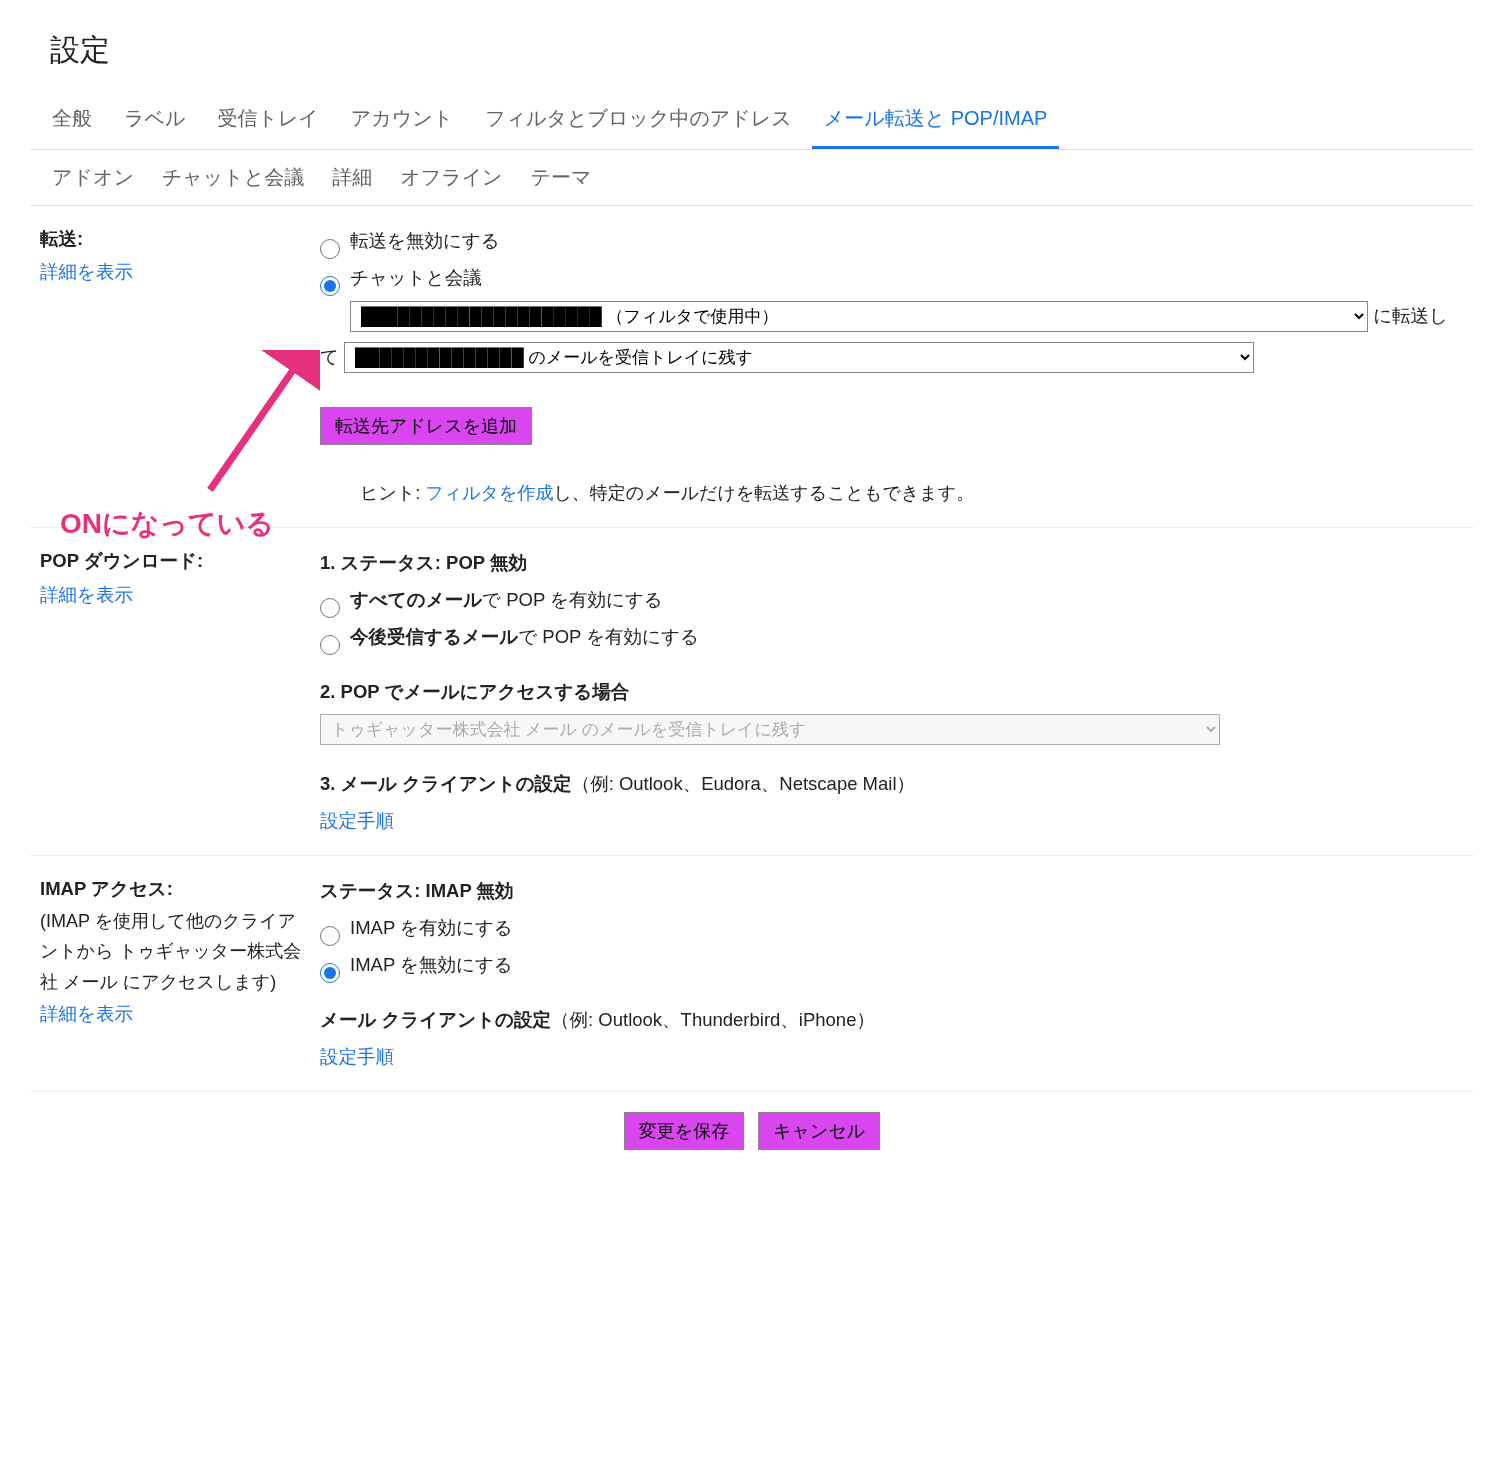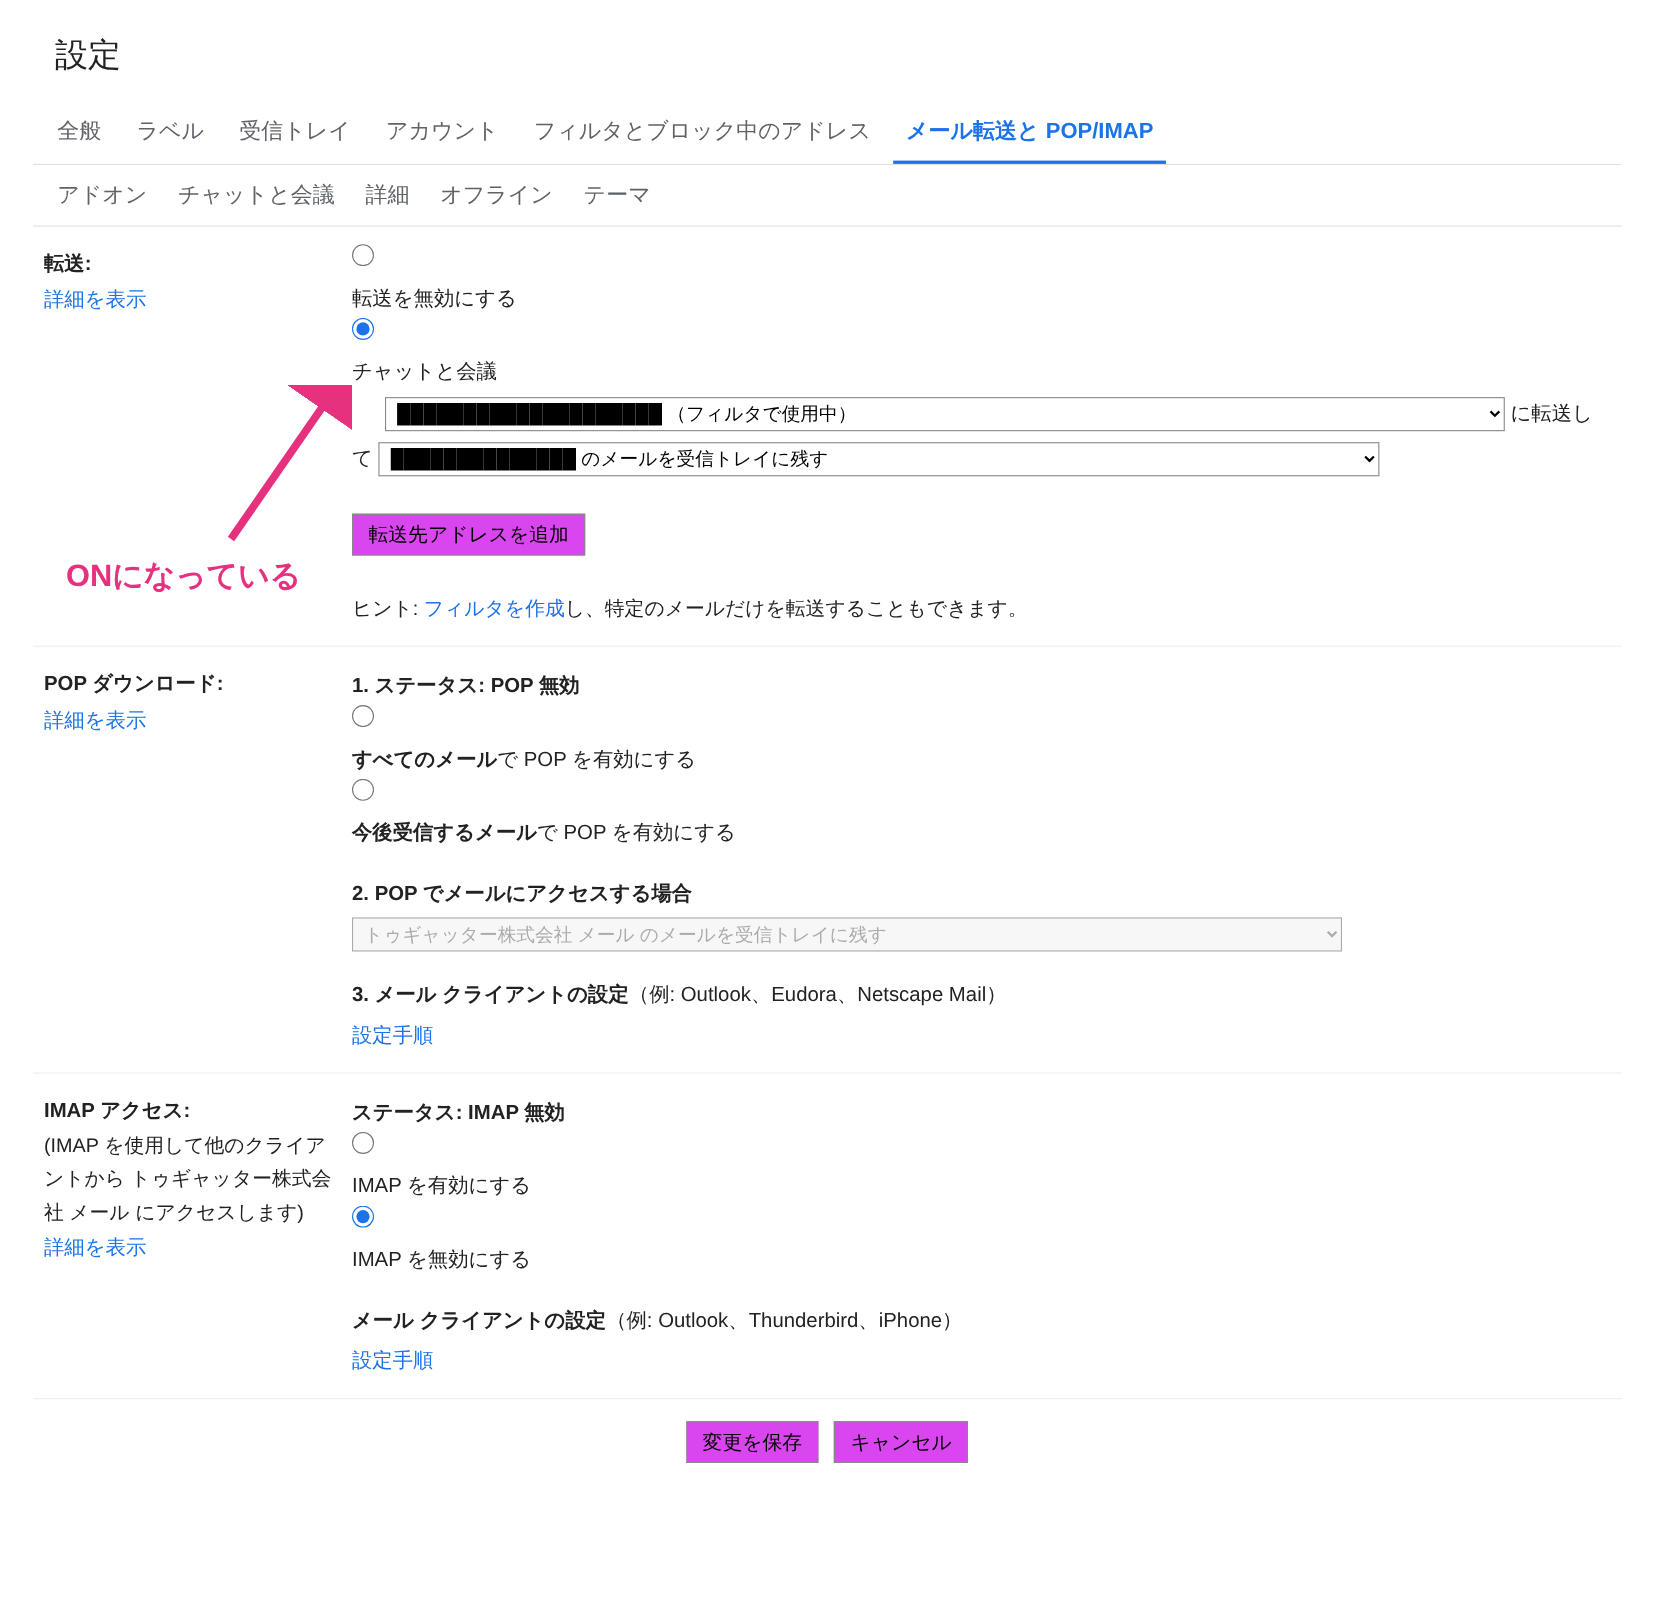--- a/index.html
+++ b/index.html
@@ -28,21 +28,21 @@
     .tab {
       padding: 14px 12px;
       font-size: 20px;
       color: #5f6368;
       cursor: pointer;
       white-space: nowrap;
     }
     .tab.active {
       color: #1a73e8;
       border-bottom: 3px solid #1a73e8;
-      font-weight: 700;
+      font-weight: 400;
     }
     .tab-row2 {
       display: flex;
       flex-wrap: wrap;
       padding: 0 10px;
       gap: 4px;
       border-bottom: 1px solid #e0e0e0;
     }
     .section {
       display: flex;
@@ -56,21 +56,21 @@
       color: #222;
       line-height: 1.8;
     }
     .section .content-col {
       flex: 1;
       font-size: 18.5px;
       line-height: 2;
     }
     .bold { font-weight: 700; }
     .link { color: #1a73e8; cursor: pointer; }
-    .radio-row { display: flex; align-items: flex-start; gap: 10px; flex-direction: column; }
+    .radio-row { display: flex; align-items: flex-end; gap: 10px; }
     input[type="radio"] {
       width: 20px; height: 20px; accent-color: #1a73e8;
     }
     select {
       font-size: 17px;
       padding: 4px 6px;
       border: 1px solid #888;
       background: #fff;
     }
     .select-wide { width: 900px; }
@@ -84,21 +84,21 @@
       cursor: pointer;
     }
     .btn-group {
       display: flex;
       justify-content: center;
       gap: 14px;
       padding: 20px 0;
     }
     .hint-row { margin-top: 30px; }
     .sub-desc { font-size: 18px; color: #222; line-height: 1.7; }
-    .helper { font-size: 18px; }
+    .helper { font-size: 18px; margin-left: 40px; }
     .indent-select { margin-left: 30px; display: inline-block; }
     .arrow-annotation {
       position: absolute;
       left: 60px;
       top: 350px;
       pointer-events: none;
       z-index: 10;
     }
     .arrow-text {
       position: absolute;

